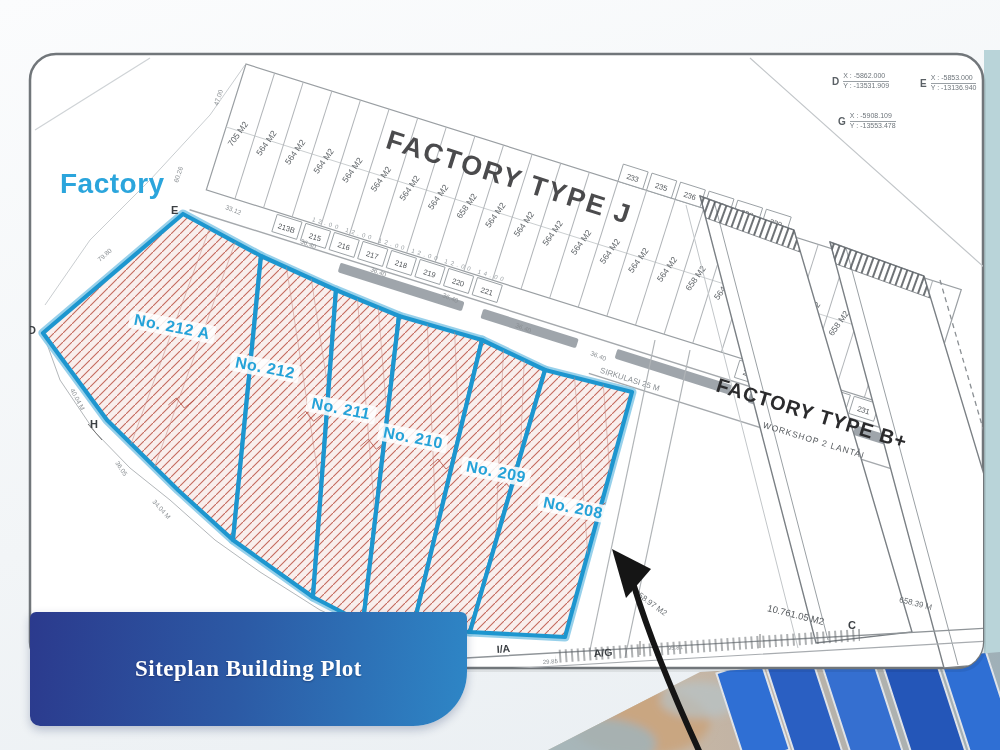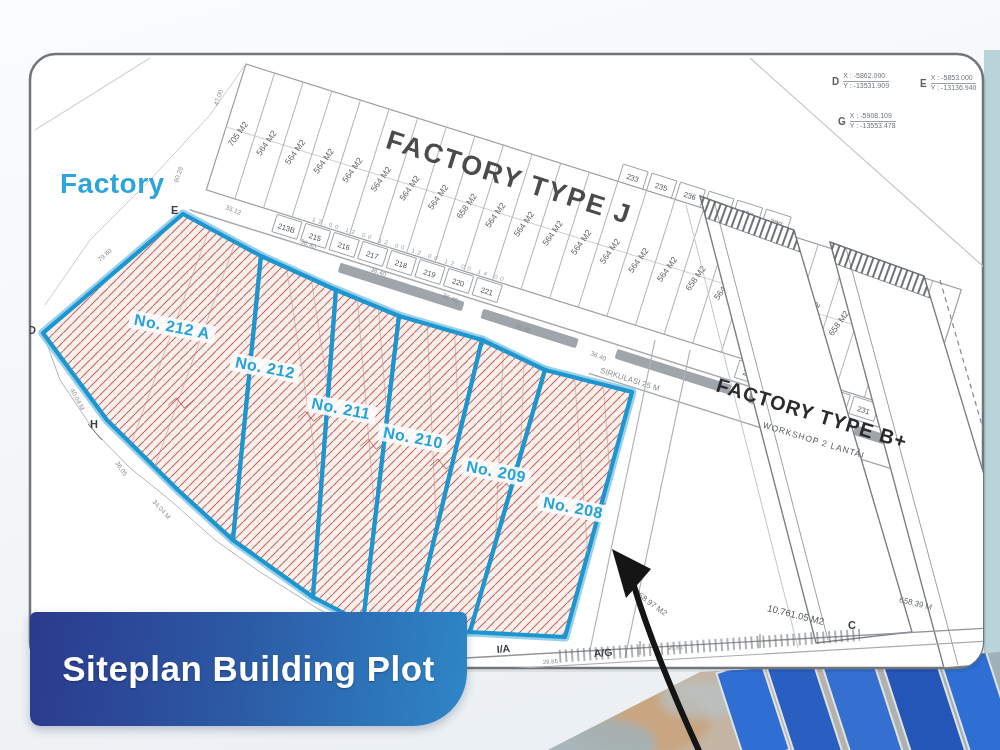--- a/index.html
+++ b/index.html
@@ -9,22 +9,22 @@
   #stage svg{position:absolute;left:0;top:0;}
   .plot-chip{position:absolute;transform:translate(-50%,-50%) rotate(11deg);
     font-size:16px;font-weight:700;color:#25a2d8;background:rgba(255,255,255,.86);
     padding:0 5px;border-radius:2px;white-space:nowrap;letter-spacing:.5px;}
   #factory-k{position:absolute;left:60px;top:148px;font-size:28px;font-weight:700;
     color:#2ba5dc;line-height:1.15;letter-spacing:.5px;margin-top:20px;}
   #banner{position:absolute;left:30px;top:612px;width:437px;height:114px;
     background:linear-gradient(96deg,#2b3a8d 0%,#2c5aa5 48%,#2e86c6 100%);
     border-radius:6px 6px 54px 10px;display:flex;align-items:center;justify-content:center;
     box-shadow:0 4px 10px rgba(20,40,90,.25);}
-  #banner .t{color:#fff;font-size:35px;font-weight:700;letter-spacing:.5px;
-    text-shadow:0 1px 2px rgba(0,0,40,.35);}
+  #banner .t{color:#fff;font-size:23px;font-weight:700;letter-spacing:.5px;
+    text-shadow:0 1px 2px rgba(0,0,40,.35);font-family:Liberation Serif, serif;}
   .coord{position:absolute;display:flex;gap:4px;align-items:center;color:#6e757b;}
   .coord .pt{font-size:10px;font-weight:700;color:#5a6065;}
   .coord .xy{font-size:7px;line-height:1.25;}
   .coord .xy .x{border-bottom:1px solid #9aa0a5;}
 </style>
 </head>
 <body>
 
 <div id="stage">
 

